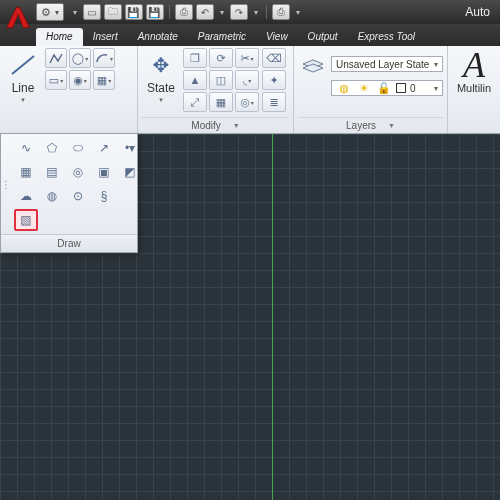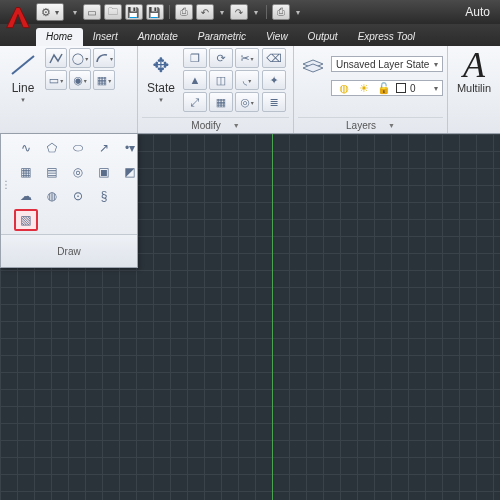--- a/index.html
+++ b/index.html
@@ -50,21 +50,21 @@
   
   .anno { padding:4px 6px; display:flex; flex-direction:column; align-items:center; }
   .anno .bigA { font: italic 36px "Times New Roman", serif; color:#222; line-height:30px; }
   .anno .lbl { font-size:11px; color:#333; margin-top:2px;}
 
   
   .draw-flyout { position:absolute; left:0; top:134px; width:138px; background:linear-gradient(#f6f8fb,#e4e8ee); border:1px solid #9aa3ae; border-top:none; box-shadow: 2px 2px 4px rgba(0,0,0,.25); }
   .draw-flyout .grid { display:grid; grid-template-columns: repeat(5, 24px); grid-auto-rows:22px; gap:2px; padding:3px;}
   .draw-flyout .cell { width:24px; height:22px; display:flex; align-items:center; justify-content:center; border:1px solid transparent; border-radius:2px; font-size:12px; color:#5a6d8a;}
   .draw-flyout .cell.hl { border:2px solid #e03040; background:#fde7ea;}
-  .draw-flyout .title { height:33px; background:linear-gradient(#eef1f6,#dfe4eb); border-top:1px solid #c3c9d1; display:flex; align-items:center; justify-content:center; font-size:10px; color:#555;}
+  .draw-flyout .title { height:18px; background:linear-gradient(#eef1f6,#dfe4eb); border-top:1px solid #c3c9d1; display:flex; align-items:center; justify-content:center; font-size:10px; color:#555;}
   .draw-flyout .grip { width:10px; display:flex; align-items:center; justify-content:center; color:#8a94a4; font-size:10px;}
 
   
   .canvas { position:absolute; left:0; top:134px; right:0; bottom:0; background:#2b333a;
     background-image:
       linear-gradient(#3a424a 1px, transparent 1px),
       linear-gradient(90deg, #3a424a 1px, transparent 1px);
     background-size: 17px 17px;
   }
   .canvas::before { content:""; position:absolute; left:272px; top:0; bottom:0; width:1px; background:#4caf50; opacity:.9;}

